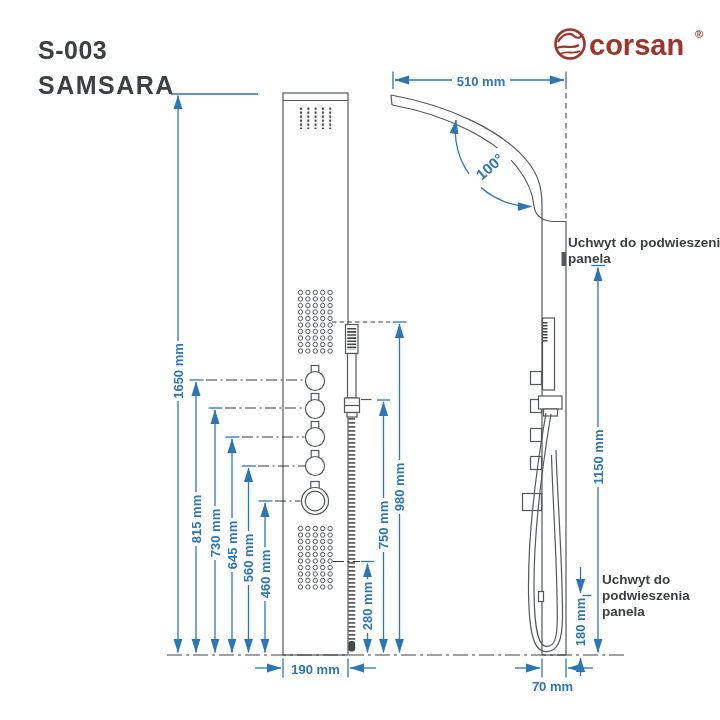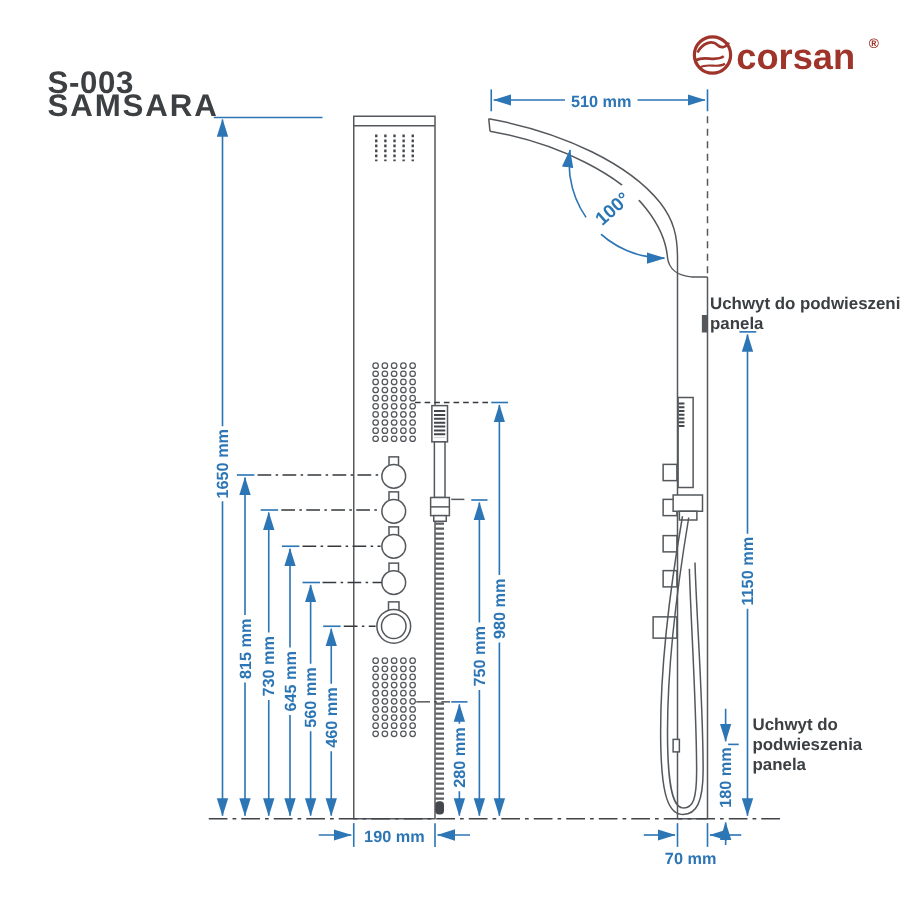--- a/index.html
+++ b/index.html
@@ -2,21 +2,21 @@
 <html style="--accent: #2d76b5; --line: #54585c; --dark: #35393d; --brand: #9e342a; --text: #3c4043;"><head>
 <meta charset="utf-8">
 <style>
   :root{
     --accent:#2d76b5; --line:#54585c; --dark:#35393d; --brand:#9e342a; --text:#3c4043;
   }
   html,body{margin:0;padding:0;background:#fff;}
   .page{position:relative;width:720px;height:720px;background:#fff;overflow:hidden;
         font-family:"Liberation Sans",sans-serif;}
   .hdr{position:absolute;color:var(--text);}
-  .model{left:38px;top:52px;font-size:25px;font-weight:700;letter-spacing:.5px;}
+  .model{left:38px;top:36px;font-size:25px;font-weight:700;letter-spacing:.5px;}
   .series{left:38px;top:71px;font-size:25px;font-weight:600;letter-spacing:1.5px;}
   .logo{position:absolute;left:552px;top:22px;width:165px;height:46px;}
   svg{position:absolute;left:0;top:0;}
   .ol{fill:#fff;stroke:var(--line);stroke-width:1.2px;}
   .ln{fill:none;stroke:var(--line);stroke-width:1.2px;}
   .lnd{fill:none;stroke:var(--line);stroke-width:1.2px;stroke-dasharray:5.5 4.5;}
   .grille{stroke:#43474b;stroke-width:1.9px;stroke-dasharray:2.2 1.8;}
   .hatch{stroke:#43474b;}
   .dots circle{fill:#fff;stroke:var(--line);stroke-width:1px;}
   .solid{fill:var(--line);stroke:none;}

